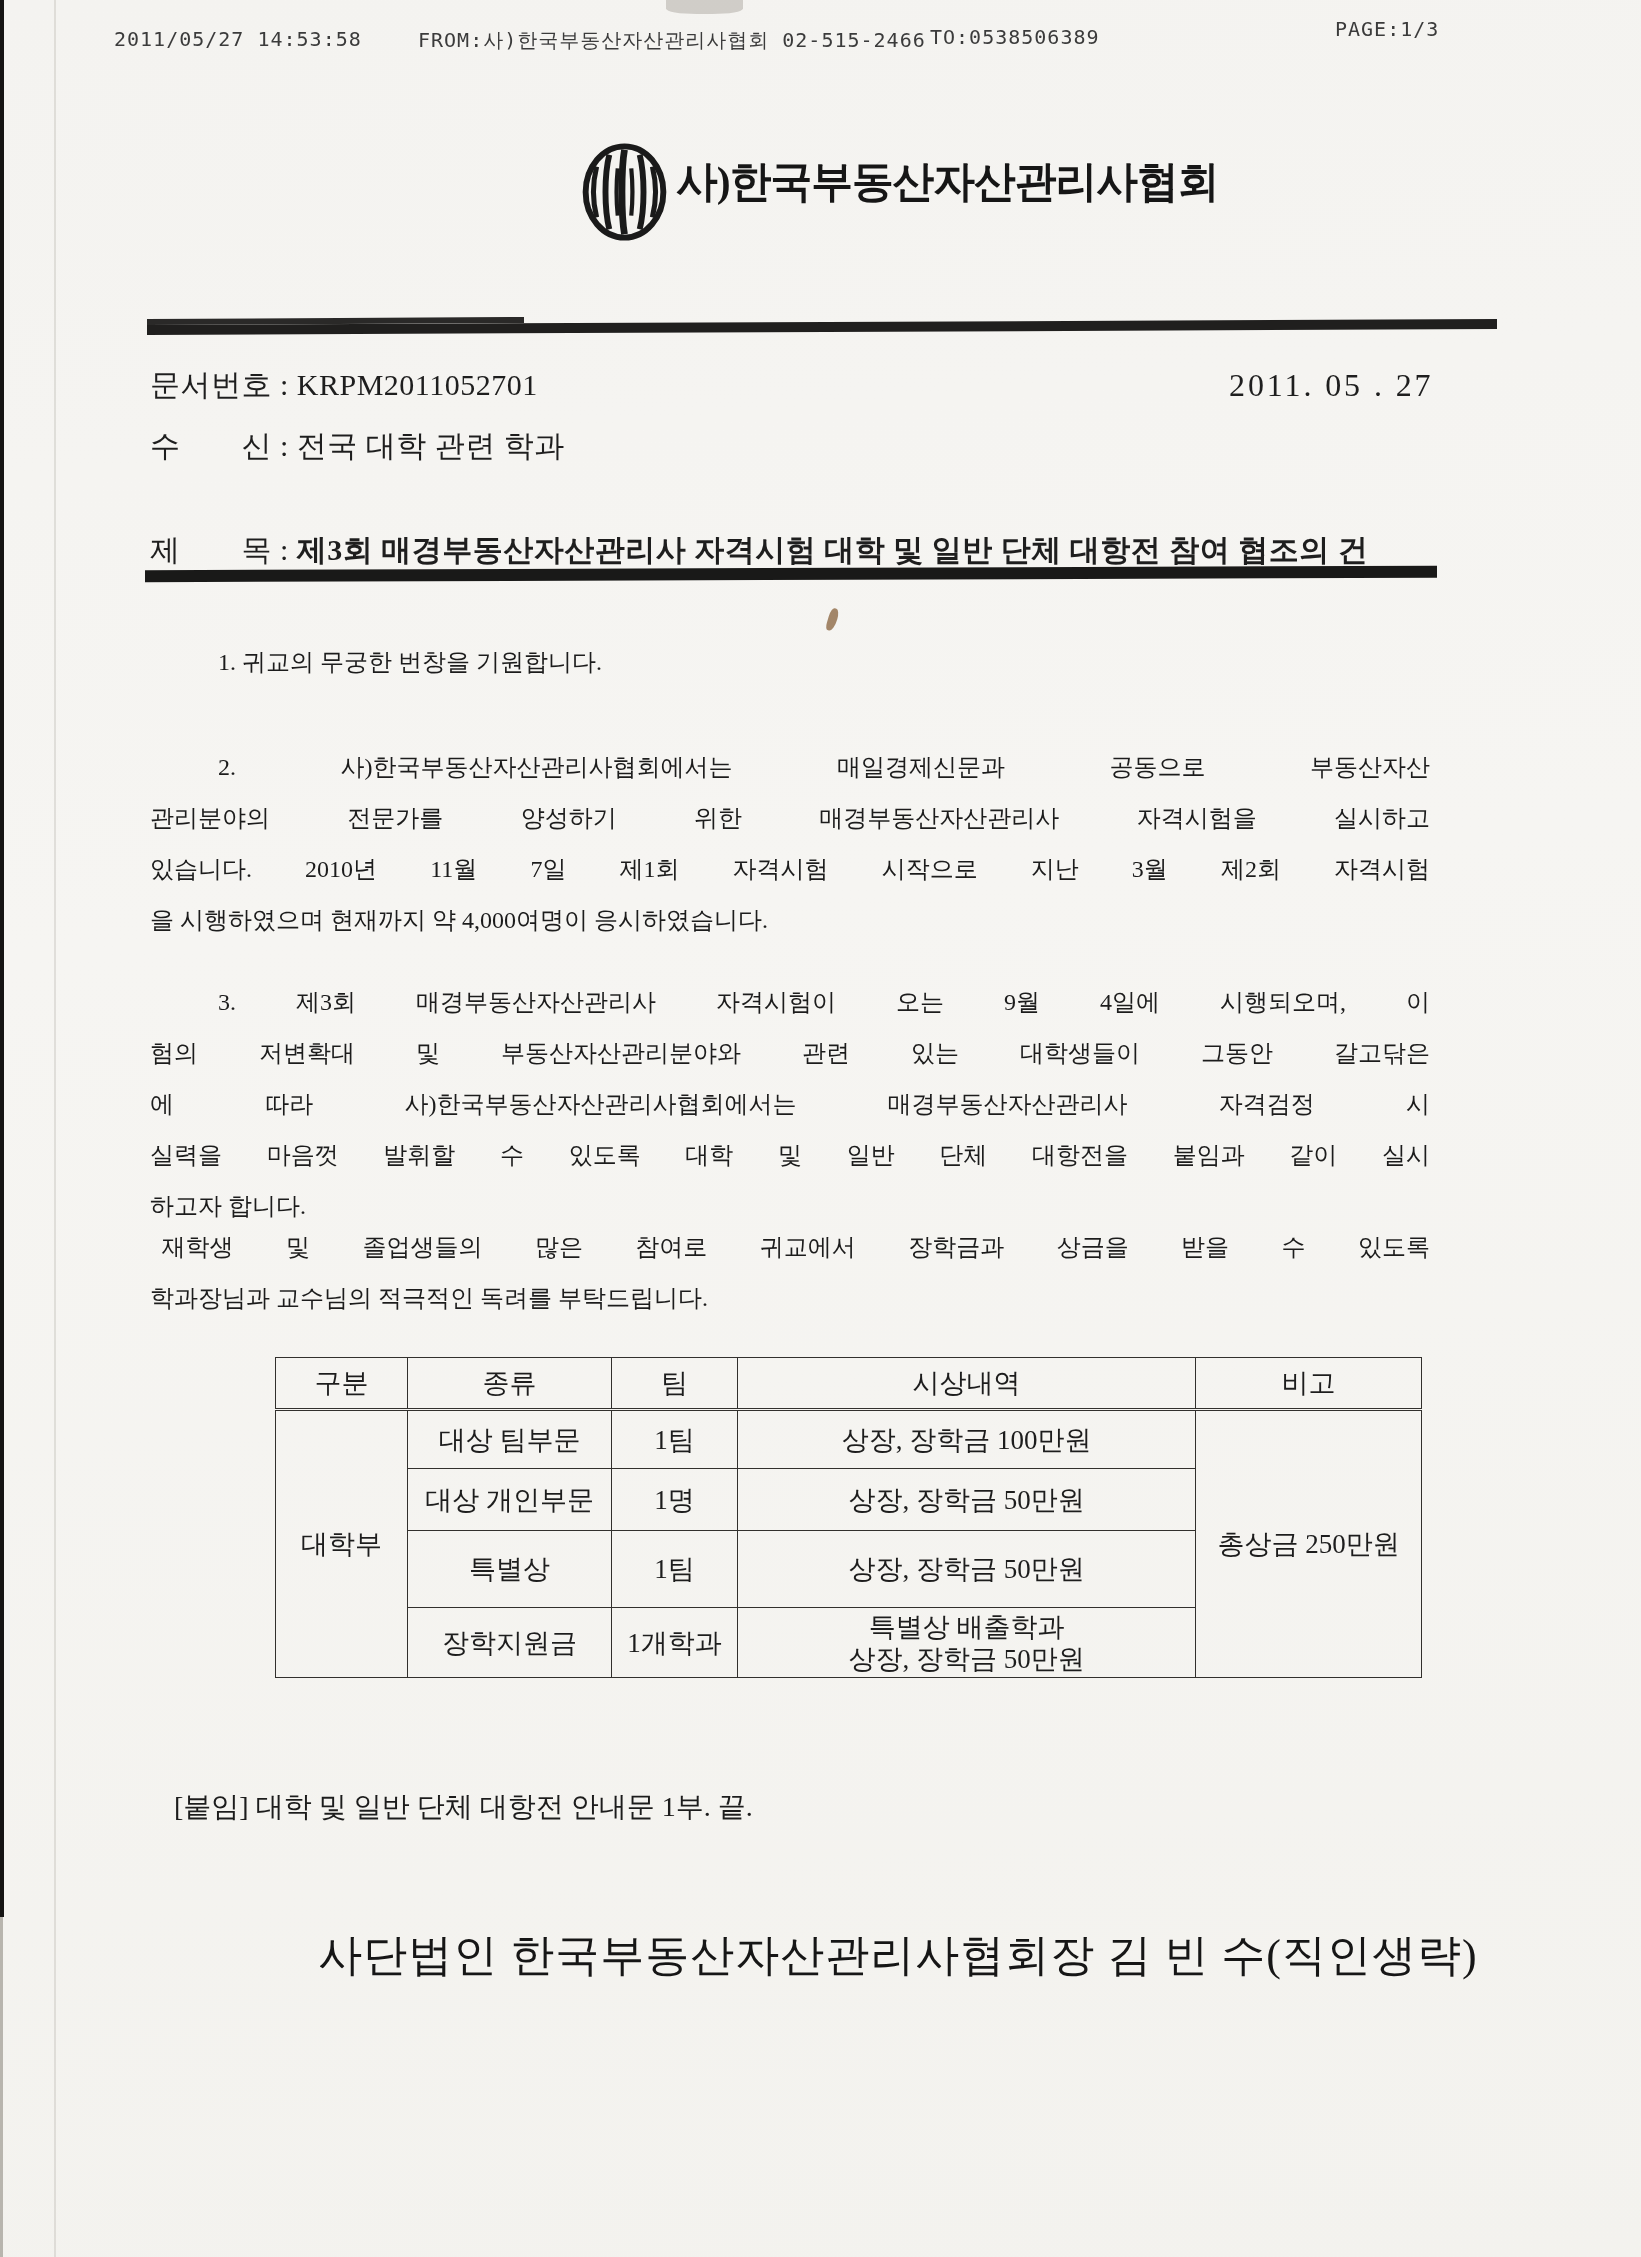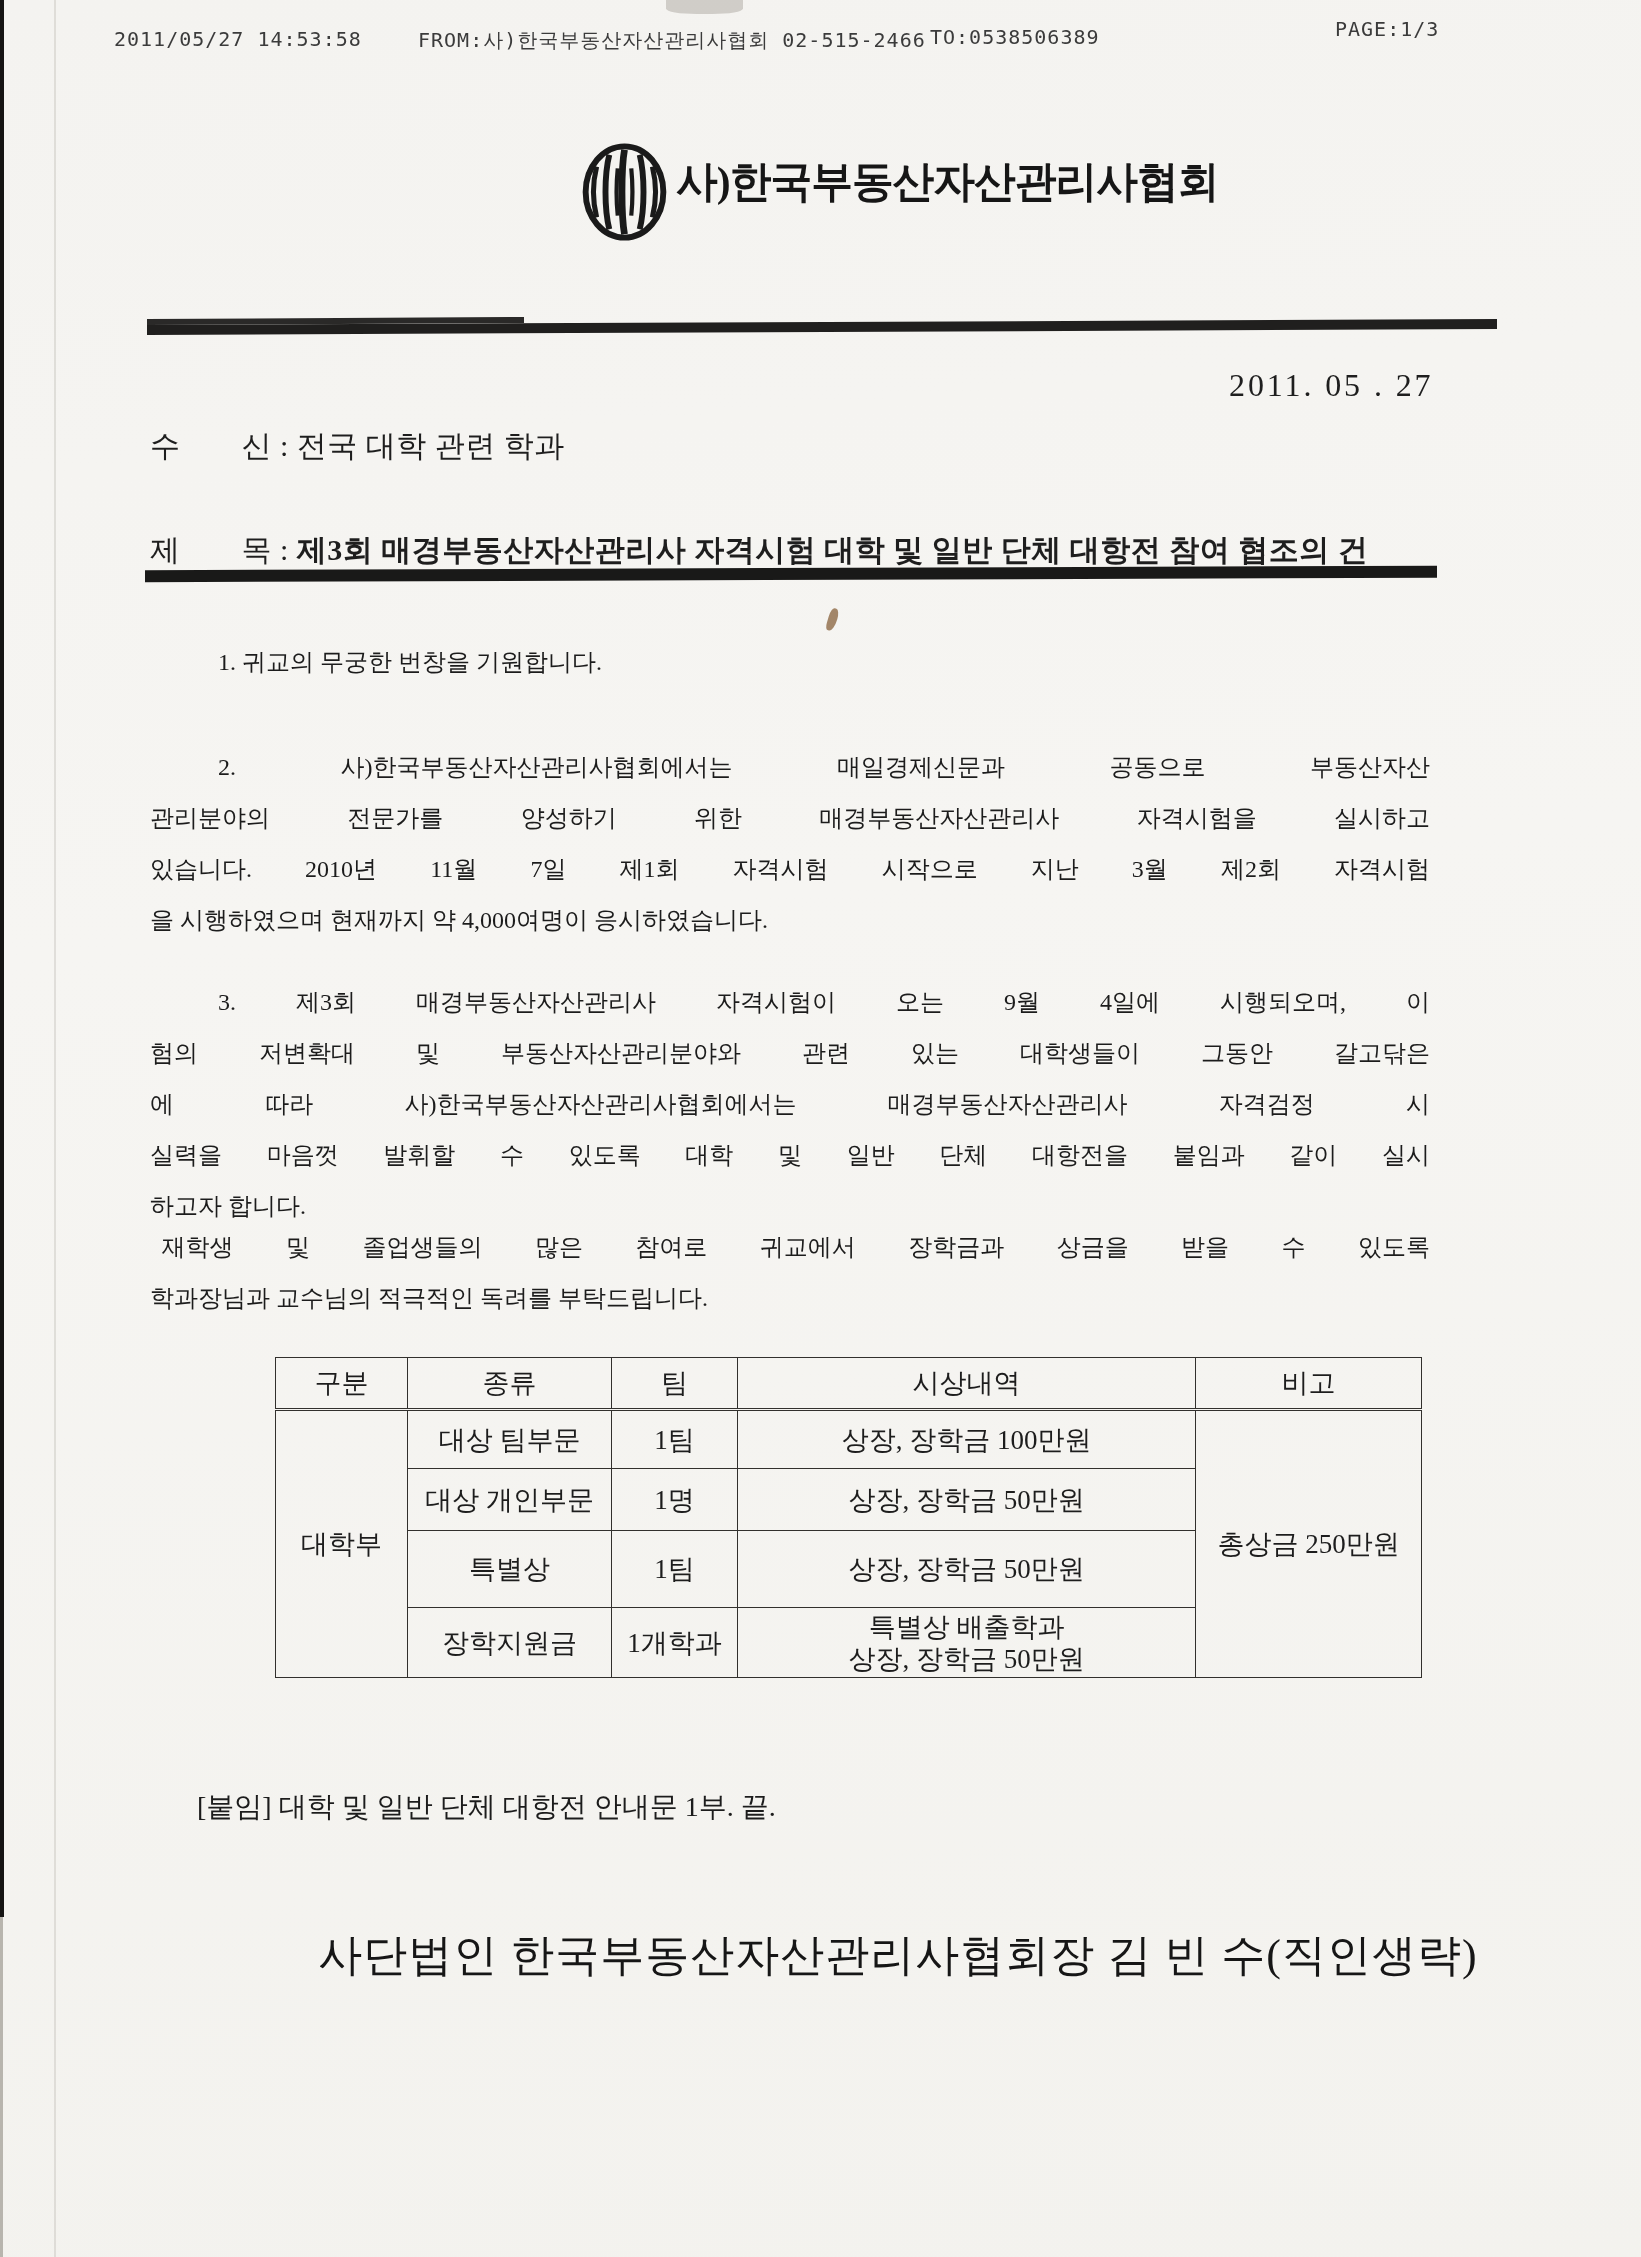--- a/index.html
+++ b/index.html
@@ -56,21 +56,21 @@
 
   
   table.award{position:absolute;left:275px;top:1357px;border-collapse:collapse;table-layout:fixed;font-size:27px;color:#1d1d1d;}
   table.award td,table.award th{border:1.9px solid #32302d;text-align:center;vertical-align:middle;padding:0;font-weight:normal;}
   table.award th{border-bottom:3.9px double #32302d;height:50px;}
   .c1{width:132px;}.c2{width:204px;}.c3{width:126px;}.c4{width:458px;}.c5{width:226px;}
   .r1{height:59px;}.r2{height:62px;}.r3{height:77px;}.r4{height:70px;}
   .two-line div{line-height:32px;}
 
   
-  .attachment{position:absolute;left:174px;top:1788px;font-size:28px;color:#1c1c1c;white-space:nowrap;margin-left:23px;}
+  .attachment{position:absolute;left:174px;top:1788px;font-size:28px;color:#1c1c1c;white-space:nowrap;}
   .signature{position:absolute;left:251px;top:1926px;width:1294px;text-align:center;font-size:44px;letter-spacing:1px;color:#161616;white-space:nowrap;}
 </style>
 </head>
 <body>
 
 <div class="page">
 
   <div class="scan-edge-dark"></div>
   <div class="scan-edge-light"></div>
   <div class="paper-edge"></div>
@@ -89,20 +89,21 @@
     <path d="M68 14 C74 38 74 78 68 102" stroke="#1a1a1a" stroke-width="7" fill="none"></path>
     <path d="M17 28 C12 48 12 68 17 88" stroke="#1a1a1a" stroke-width="6" fill="none"></path>
     <path d="M83 28 C88 48 88 68 83 88" stroke="#1a1a1a" stroke-width="6" fill="none"></path>
     <path d="M42 30 C40 50 40 66 42 86" stroke="#1a1a1a" stroke-width="5" fill="none"></path>
     <path d="M58 30 C60 50 60 66 58 86" stroke="#1a1a1a" stroke-width="5" fill="none"></path>
   </svg>
   <div class="org-title">사)한국부동산자산관리사협회</div>
   <div class="rule-address"></div>
   <div class="rule-address2"></div>
 
+  <div class="meta m-doc">문서번호 : KRPM2011052701</div>
   <div class="meta m-date">2011. 05 . 27</div>
   <div class="meta m-to">수　　신 : 전국 대학 관련 학과</div>
   <div class="meta m-subj"><span>제　　목 : </span><b>제3회 매경부동산자산관리사 자격시험 대학 및 일반 단체 대항전 참여 협조의 건</b></div>
   <div class="rule-subject"></div>
 
   <div class="bodytext p1">
     <div class="bline short indent">1. 귀교의 무궁한 번창을 기원합니다.</div>
   </div>
 
   <div class="bodytext p2">

